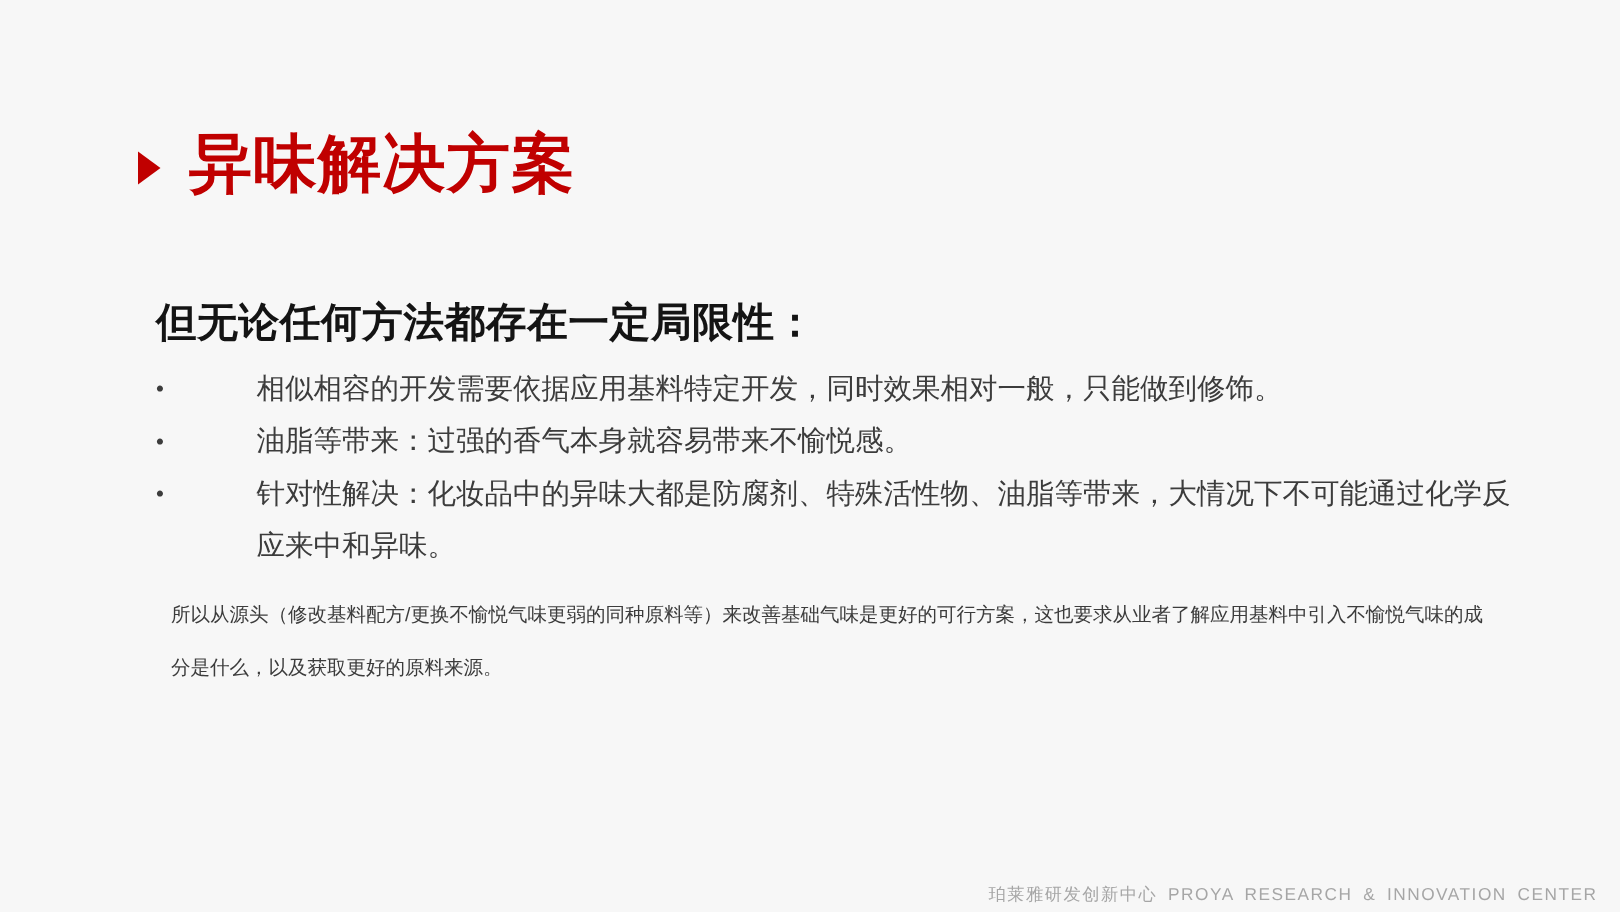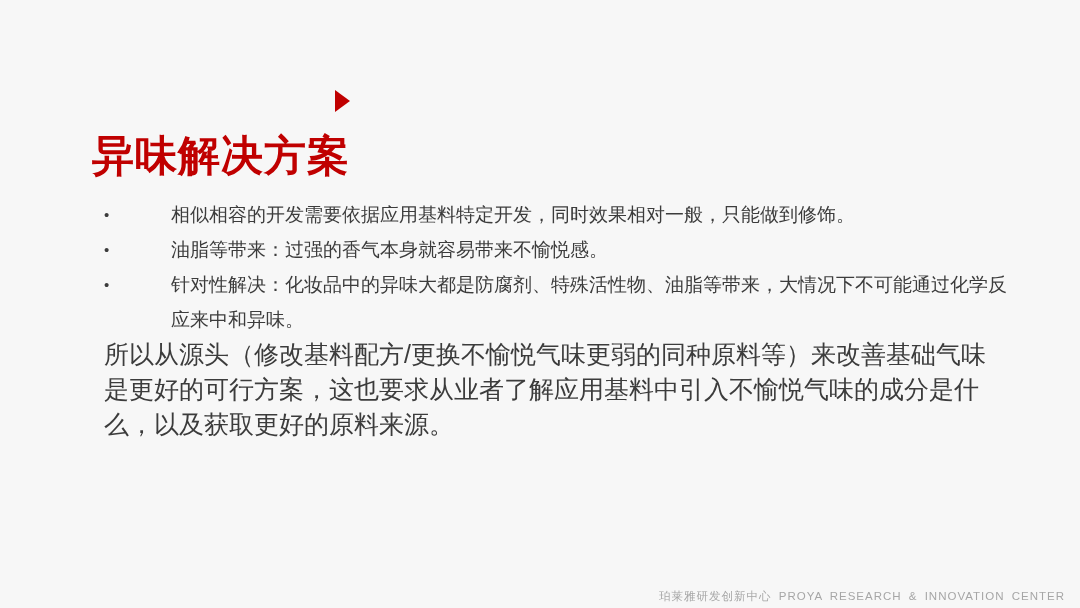--- a/index.html
+++ b/index.html
@@ -13,23 +13,22 @@
     height: 608px;
     background: #f7f7f7;
     overflow: hidden;
     font-family: "Liberation Sans", "DejaVu Sans", sans-serif;
   }
   .title-row {
     position: absolute;
     left: 92px;
     top: 84px;
     display: flex;
-    align-items: flex-end;
+    align-items: center;
     gap: 19px;
-    flex-direction: column;
   }
   .tri-marker {
     width: 0;
     height: 0;
     border-left: 15px solid #c00000;
     border-top: 11px solid transparent;
     border-bottom: 11px solid transparent;
     margin-top: 6px;
   }
   .page-title {
@@ -68,23 +67,23 @@
     flex: 0 0 31px;
     width: 31px;
     font-size: 15px;
     color: #3c3c3c;
   }
   .bullet-text {
     flex: 1;
     margin-left: 36px;
   }
   .conclusion {
-    font-size: 25px;
+    font-size: 13px;
     line-height: 35px;
-    margin: 0;
+    margin: 10px;
   }
   .footer {
     position: absolute;
     right: 15px;
     bottom: 4px;
     font-size: 11.5px;
     color: #a6a6a6;
     letter-spacing: 1px;
     word-spacing: 3px;
   }
@@ -93,20 +92,21 @@
 <body>
 
 <div class="slide">
 
   <div class="title-row">
     <div class="tri-marker"></div>
     <div class="page-title">异味解决方案</div>
   </div>
 
   <div class="content">
+    <h2 class="section-heading">但无论任何方法都存在一定局限性：</h2>
 
     <ul class="bullet-list">
         <li class="bullet-row">
         <span class="bullet-dot">•</span>
         <span class="bullet-text">相似相容的开发需要依据应用基料特定开发，同时效果相对一般，只能做到修饰。</span>
       </li>
         <li class="bullet-row">
         <span class="bullet-dot">•</span>
         <span class="bullet-text">油脂等带来：过强的香气本身就容易带来不愉悦感。</span>
       </li>

